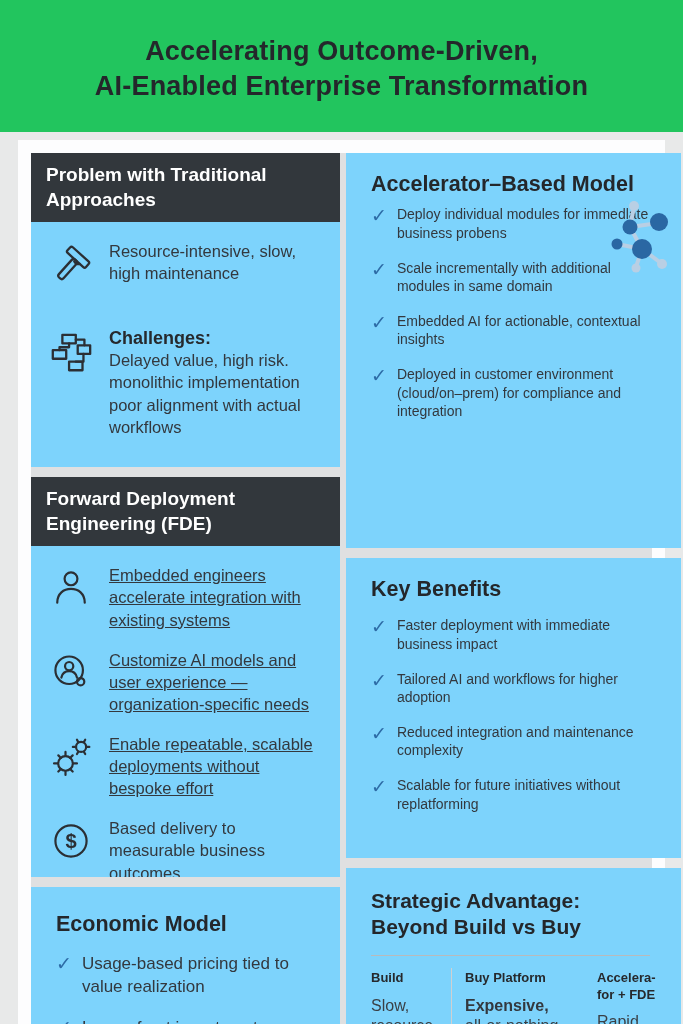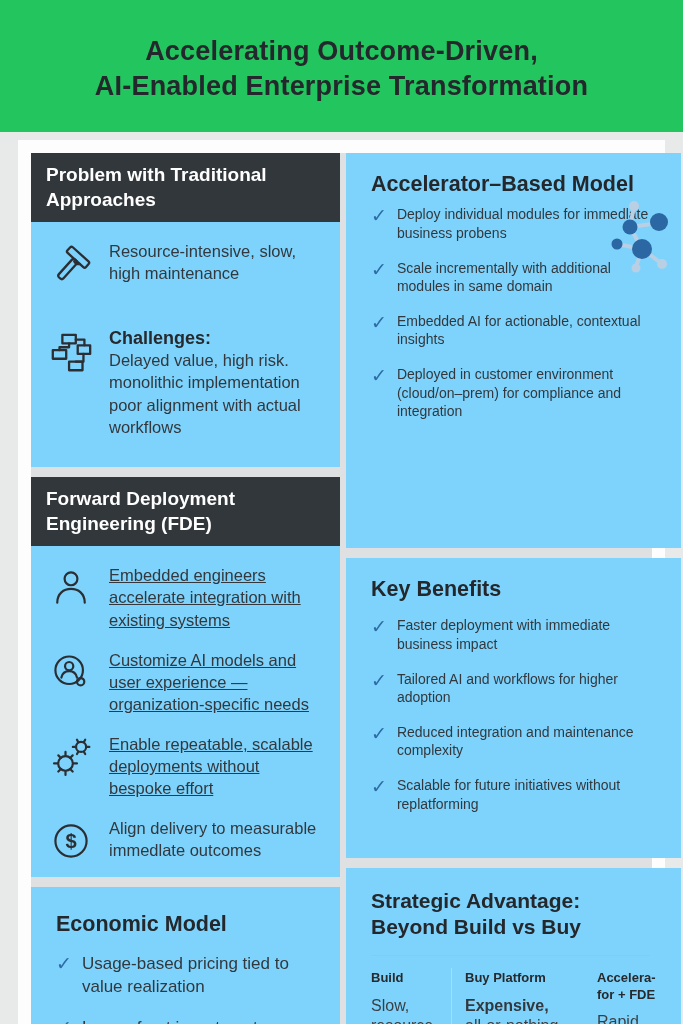--- a/index.html
+++ b/index.html
@@ -162,21 +162,21 @@
             </div>
             <div class="icon-item">
               <div class="icon-cell">
                 <svg width="44" height="44" viewBox="0 0 48 48">
                   <g class="stroke-ic" stroke-width="2.6">
                     <circle cx="24" cy="24" r="17"></circle>
                   </g>
                   <text x="24" y="32" text-anchor="middle" font-size="22" font-weight="700" fill="#2b2f34" font-family="Liberation Sans, sans-serif">$</text>
                 </svg>
               </div>
-              <div class="item-text">Align delivery to measurable immedlate outcomes</div>
+              <div class="item-text">Based delivery to measurable business outcomes</div>
             </div>
           </div>
         </div>
 
         <div class="panel panel-c econ panel-pad" style="padding-top:24px;">
           <div class="panel-title" style="margin-bottom:16px;">Economic Model</div>
           <div class="check-list">
             <div class="check-item" style="margin-bottom:18px;">
               <span class="check-glyph">✓</span>
               <span class="check-text">Usage-based pricing tied to value realization</span>

